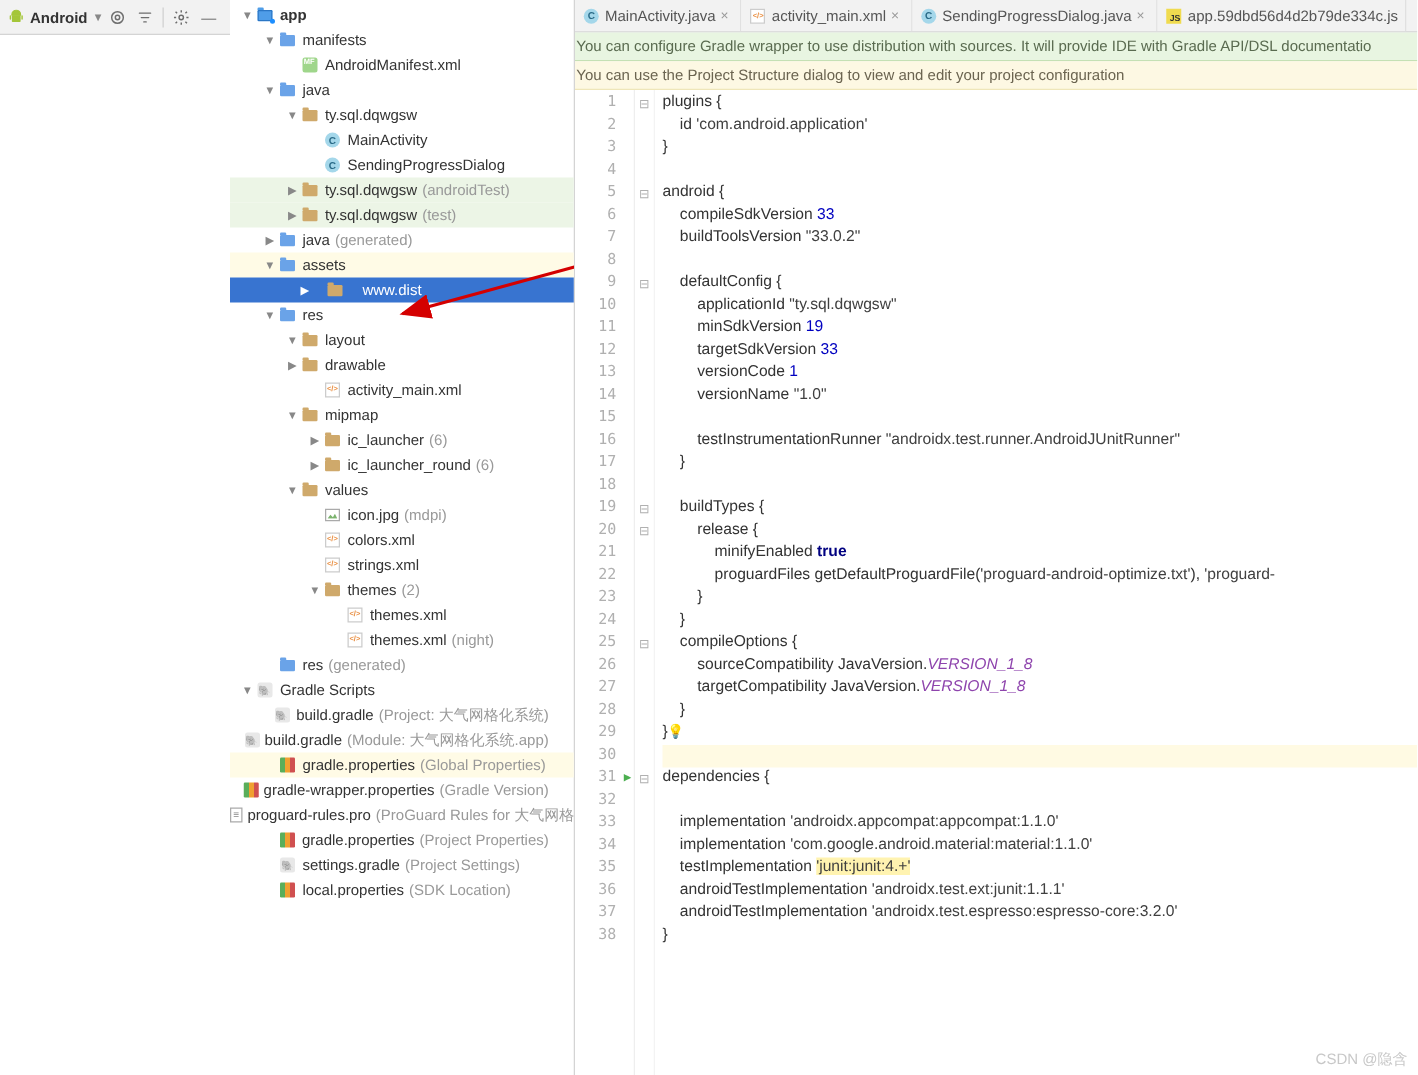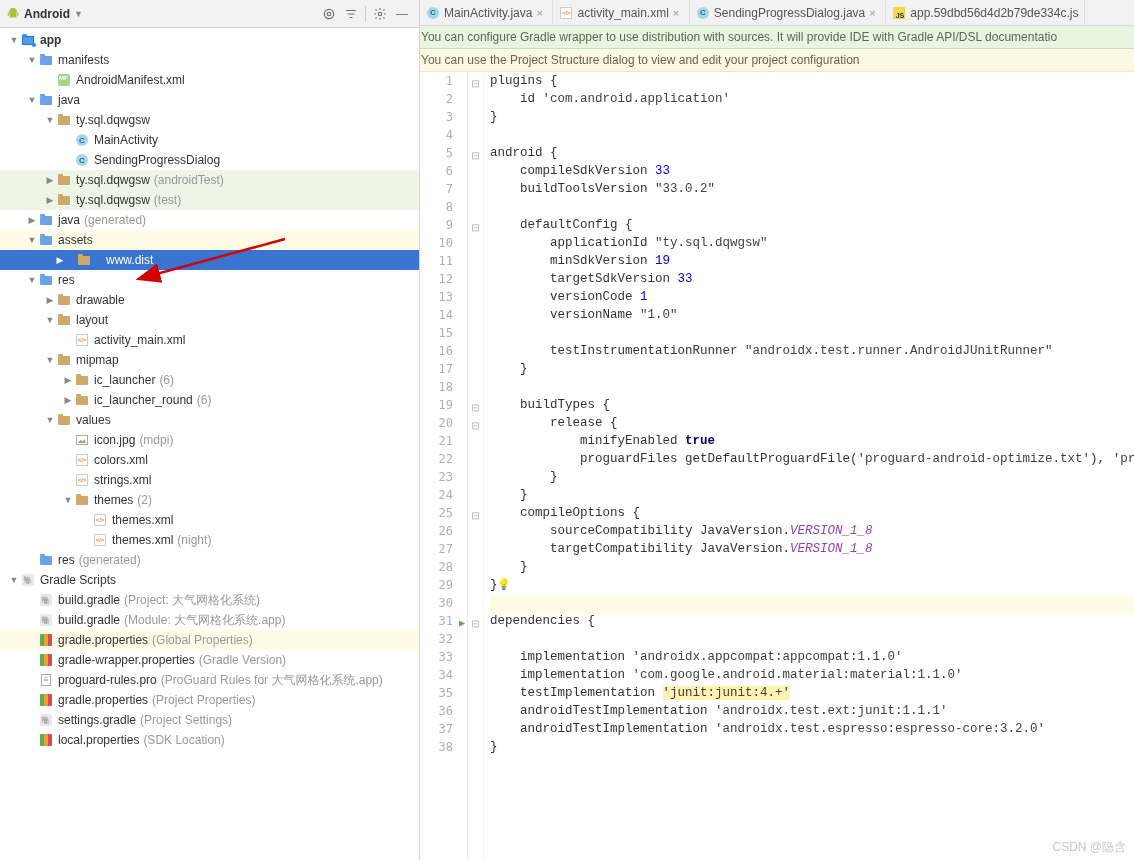--- a/index.html
+++ b/index.html
@@ -1,17 +1,17 @@
 <!DOCTYPE html>
 <html><head>
 <meta charset="utf-8">
 <style>
 * { box-sizing: border-box; margin: 0; padding: 0; }
 body { font-family: "Segoe UI", Arial, sans-serif; font-size: 12px; color: #333; background: #fff; width: 1134px; height: 860px; overflow: hidden; display: flex; }
-.left-panel { width: 420px; border-right: 1px solid #d4d4d4; display: flex; flex-direction: column; }
+.left-panel { width: 460px; border-right: 1px solid #d4d4d4; display: flex; }
 .panel-header { height: 28px; background: #f2f2f2; border-bottom: 1px solid #d4d4d4; display: flex; align-items: center; padding: 0 6px; }
 .panel-title { font-weight: bold; display: flex; align-items: center; gap: 4px; }
 .panel-title svg { width: 14px; height: 14px; }
 .spacer { flex: 1; }
 .toolbar-icon { width: 18px; height: 18px; margin: 0 2px; display: inline-flex; align-items: center; justify-content: center; cursor: pointer; color: #6e6e6e; }
 .tree { flex: 1; overflow-y: auto; padding-top: 2px; }
 .tree-row { display: flex; align-items: center; height: 20px; padding-right: 20px; cursor: pointer; white-space: nowrap; }
 .tree-row.selected { background: #3874d0; color: #fff; gap: 10px; }
 .tree-row.hl-yellow { background: #fffbe6; }
 .tree-row.hl-green { background: #ecf5e6; }
@@ -58,21 +58,21 @@
 .banner.green { background: #e8f5e1; border-bottom: 1px solid #c5e0b4; color: #5a6b50; }
 .banner.yellow { background: #fdf8e3; border-bottom: 1px solid #efe6b9; color: #6b6450; }
 
 .editor-wrap { flex: 1; display: flex; overflow: hidden; position: relative; }
 .gutter { width: 48px; background: #fff; border-right: 1px solid #eee; padding-top: 2px; text-align: right; color: #b0b0b0; font-family: Consolas, monospace; font-size: 12px; }
 .gutter-line { height: 18px; padding-right: 14px; position: relative; }
 .gutter-line .mark { position: absolute; right: 2px; top: 3px; font-size: 10px; }
 .fold-gutter { width: 16px; background: #fff; border-right: 1px solid #f3f3f3; padding-top: 2px; }
 .fold-line { height: 18px; display: flex; align-items: center; justify-content: center; color: #b0b0b0; font-size: 9px; }
 .fold-line.box::before { content: "⊟"; font-size: 10px; }
-.code { flex: 1; padding: 2px 0 0 6px; font-family: Liberation Mono, monospace; font-size: 12.5px; overflow: auto; }
+.code { flex: 1; padding: 2px 0 0 6px; font-family: Liberation Sans, sans-serif; font-size: 12.5px; overflow: auto; }
 .code-line { height: 18px; white-space: pre; }
 .code-line.hl { background: #fffae3; }
 .tok-str { color: #404040; }
 .tok-num { color: #0000c0; }
 .tok-const { color: #8e44ad; font-style: italic; }
 .tok-bool { color: #000080; font-weight: bold; }
 .tok-warn { background: #fff3b0; }
 .bulb { color: #e0a800; font-size: 11px; }
 
 .watermark { position: absolute; right: 8px; bottom: 4px; color: #c8c8c8; font-size: 12px; }
@@ -224,33 +224,33 @@
       <div class="tree-row">
         <span class="indent" style="width:26px"></span>
         <span class="arrow open"></span>
         <span class="node-icon">
           <span class="i-folder blue"></span>
         </span>
         <span class="node-label">res</span>
       </div>
       <div class="tree-row">
         <span class="indent" style="width:44px"></span>
+        <span class="arrow open"></span>
+        <span class="node-icon">
+          <span class="i-folder"></span>
+        </span>
+        <span class="node-label">layout</span>
+      </div>
+      <div class="tree-row">
+        <span class="indent" style="width:44px"></span>
         <span class="arrow closed"></span>
         <span class="node-icon">
           <span class="i-folder"></span>
         </span>
         <span class="node-label">drawable</span>
-      </div>
-      <div class="tree-row">
-        <span class="indent" style="width:44px"></span>
-        <span class="arrow open"></span>
-        <span class="node-icon">
-          <span class="i-folder"></span>
-        </span>
-        <span class="node-label">layout</span>
       </div>
       <div class="tree-row">
         <span class="indent" style="width:62px"></span>
         <span class="arrow"></span>
         <span class="node-icon">
           <span class="i-xml"></span>
         </span>
         <span class="node-label">activity_main.xml</span>
       </div>
       <div class="tree-row">

